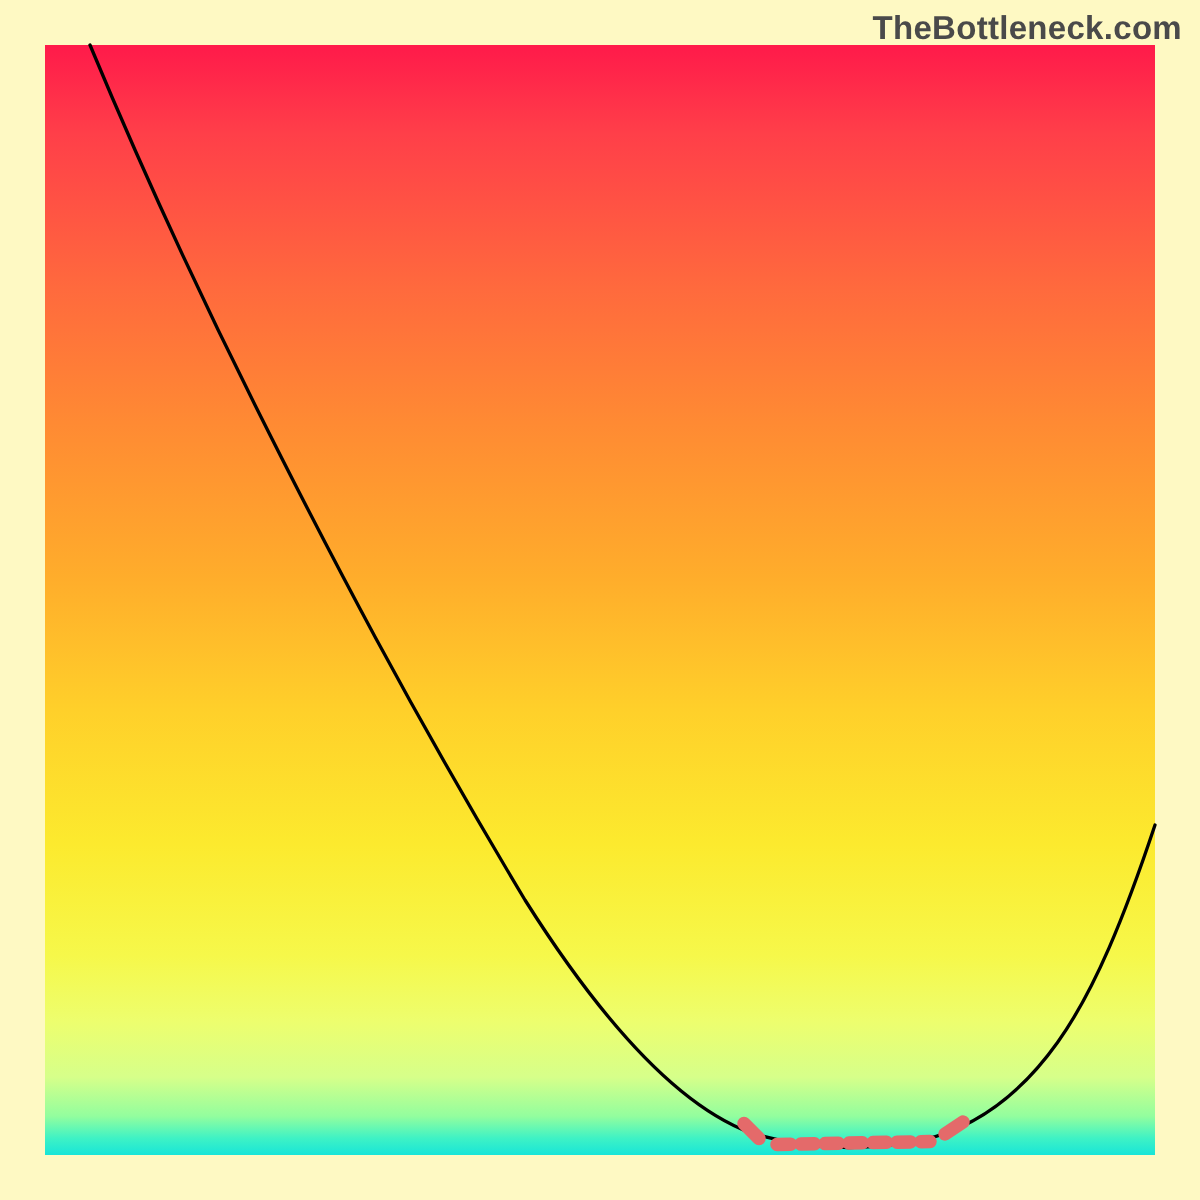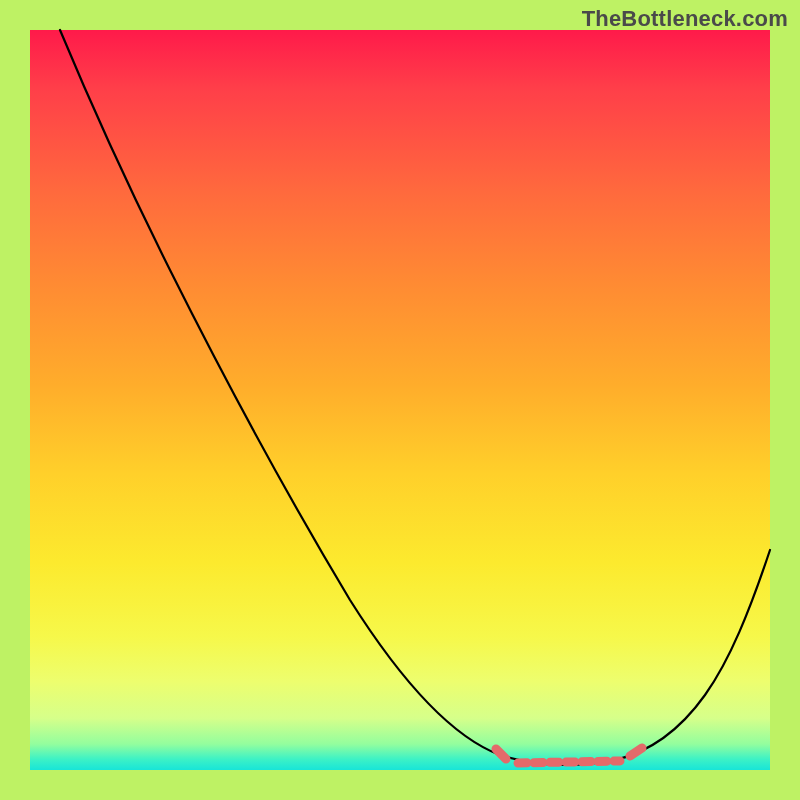--- a/index.html
+++ b/index.html
@@ -1,21 +1,21 @@
 <!DOCTYPE html>
 <html><head>
 <meta charset="utf-8">
 <style>
   * { margin: 0; padding: 0; box-sizing: border-box; }
   html, body { width: 800px; height: 800px; overflow: hidden; background: #000; }
   .wrap {
     position: relative;
     width: 800px;
     height: 800px;
-    background: #bef264;
+    background: #fef9c3;
     text-align: center;
   }
   .watermark {
     position: absolute;
     top: 6px;
     right: 12px;
     font-family: Arial, Helvetica, sans-serif;
     font-size: 22px;
     font-weight: 600;
     color: #4a4a4a;

